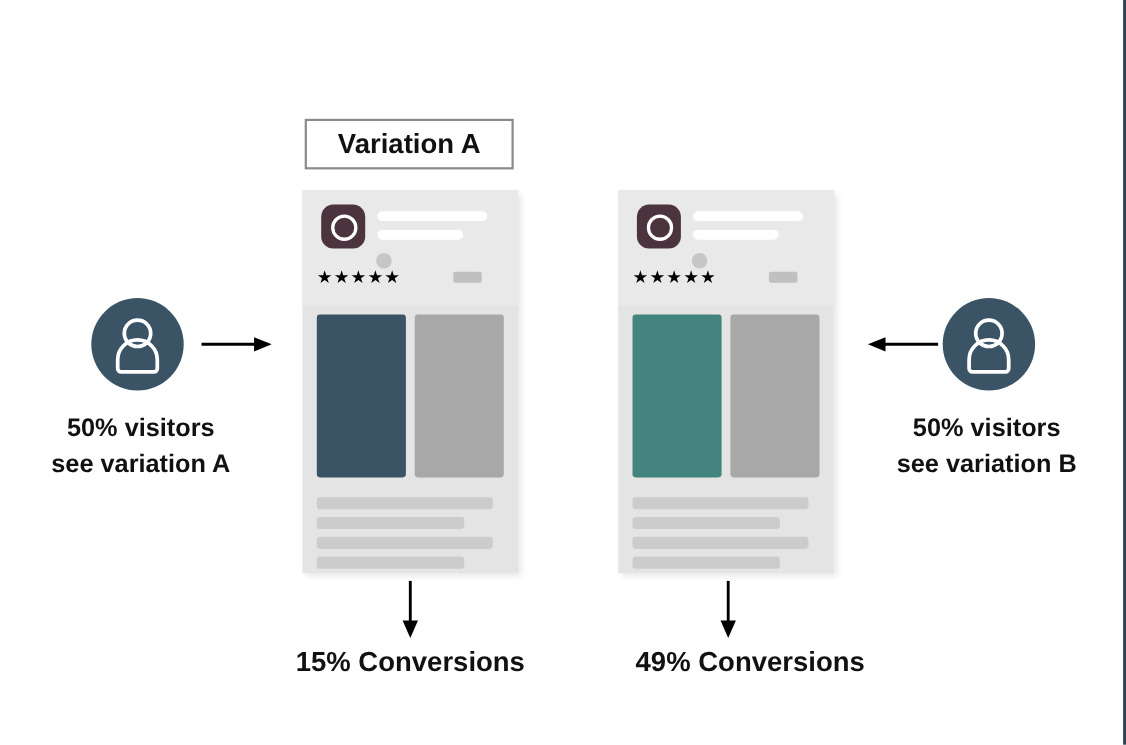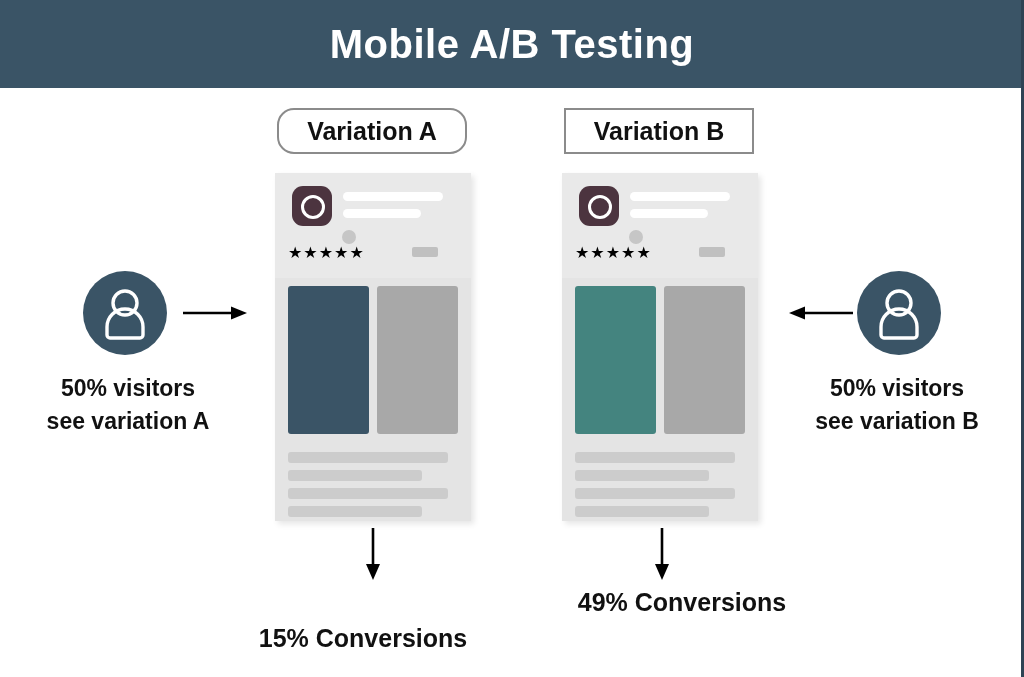--- a/index.html
+++ b/index.html
@@ -53,21 +53,21 @@
     display: flex;
     align-items: center;
     justify-content: center;
     box-sizing: border-box;
   }
   .var-label span {
     font-size: 25px;
     font-weight: bold;
     color: #111111;
   }
-  #label-a { left: 277px; top: 108px; width: 190px; border-radius: 17px; }
+  #label-a { left: 277px; top: 108px; width: 190px; }
   #label-b { left: 564px; top: 108px; width: 190px; }
 
   
   .phone {
     position: absolute;
     top: 173px;
     width: 196px;
     height: 348px;
     background: #e4e4e4;
     box-shadow: 3px 3px 6px rgba(0,0,0,0.10);
@@ -214,39 +214,33 @@
   
   .conv {
     position: absolute;
     top: 588px;
     width: 320px;
     text-align: center;
     font-size: 25px;
     font-weight: bold;
     color: #111111;
   }
-  #conv-a { left: 203px; margin-top: 36px; }
+  #conv-a { left: 213px; }
   #conv-b { left: 522px; }
 </style>
 </head>
 <body>
 
 <div id="page">
 
-  <div class="header">
-    <div class="header-title">Mobile A/B Testing</div>
-  </div>
 
   <div class="var-label" id="label-a">
     <span>Variation A</span>
   </div>
 
-  <div class="var-label" id="label-b">
-    <span>Variation B</span>
-  </div>
 
   <div class="phone" id="phone-a">
     <div class="phone-header">
       <div class="app-icon">
         <div class="app-icon-ring"></div>
       </div>
       <div class="hbar hbar-1"></div>
       <div class="hbar hbar-2"></div>
       <div class="hdot"></div>
       <div class="stars">★★★★★</div>

